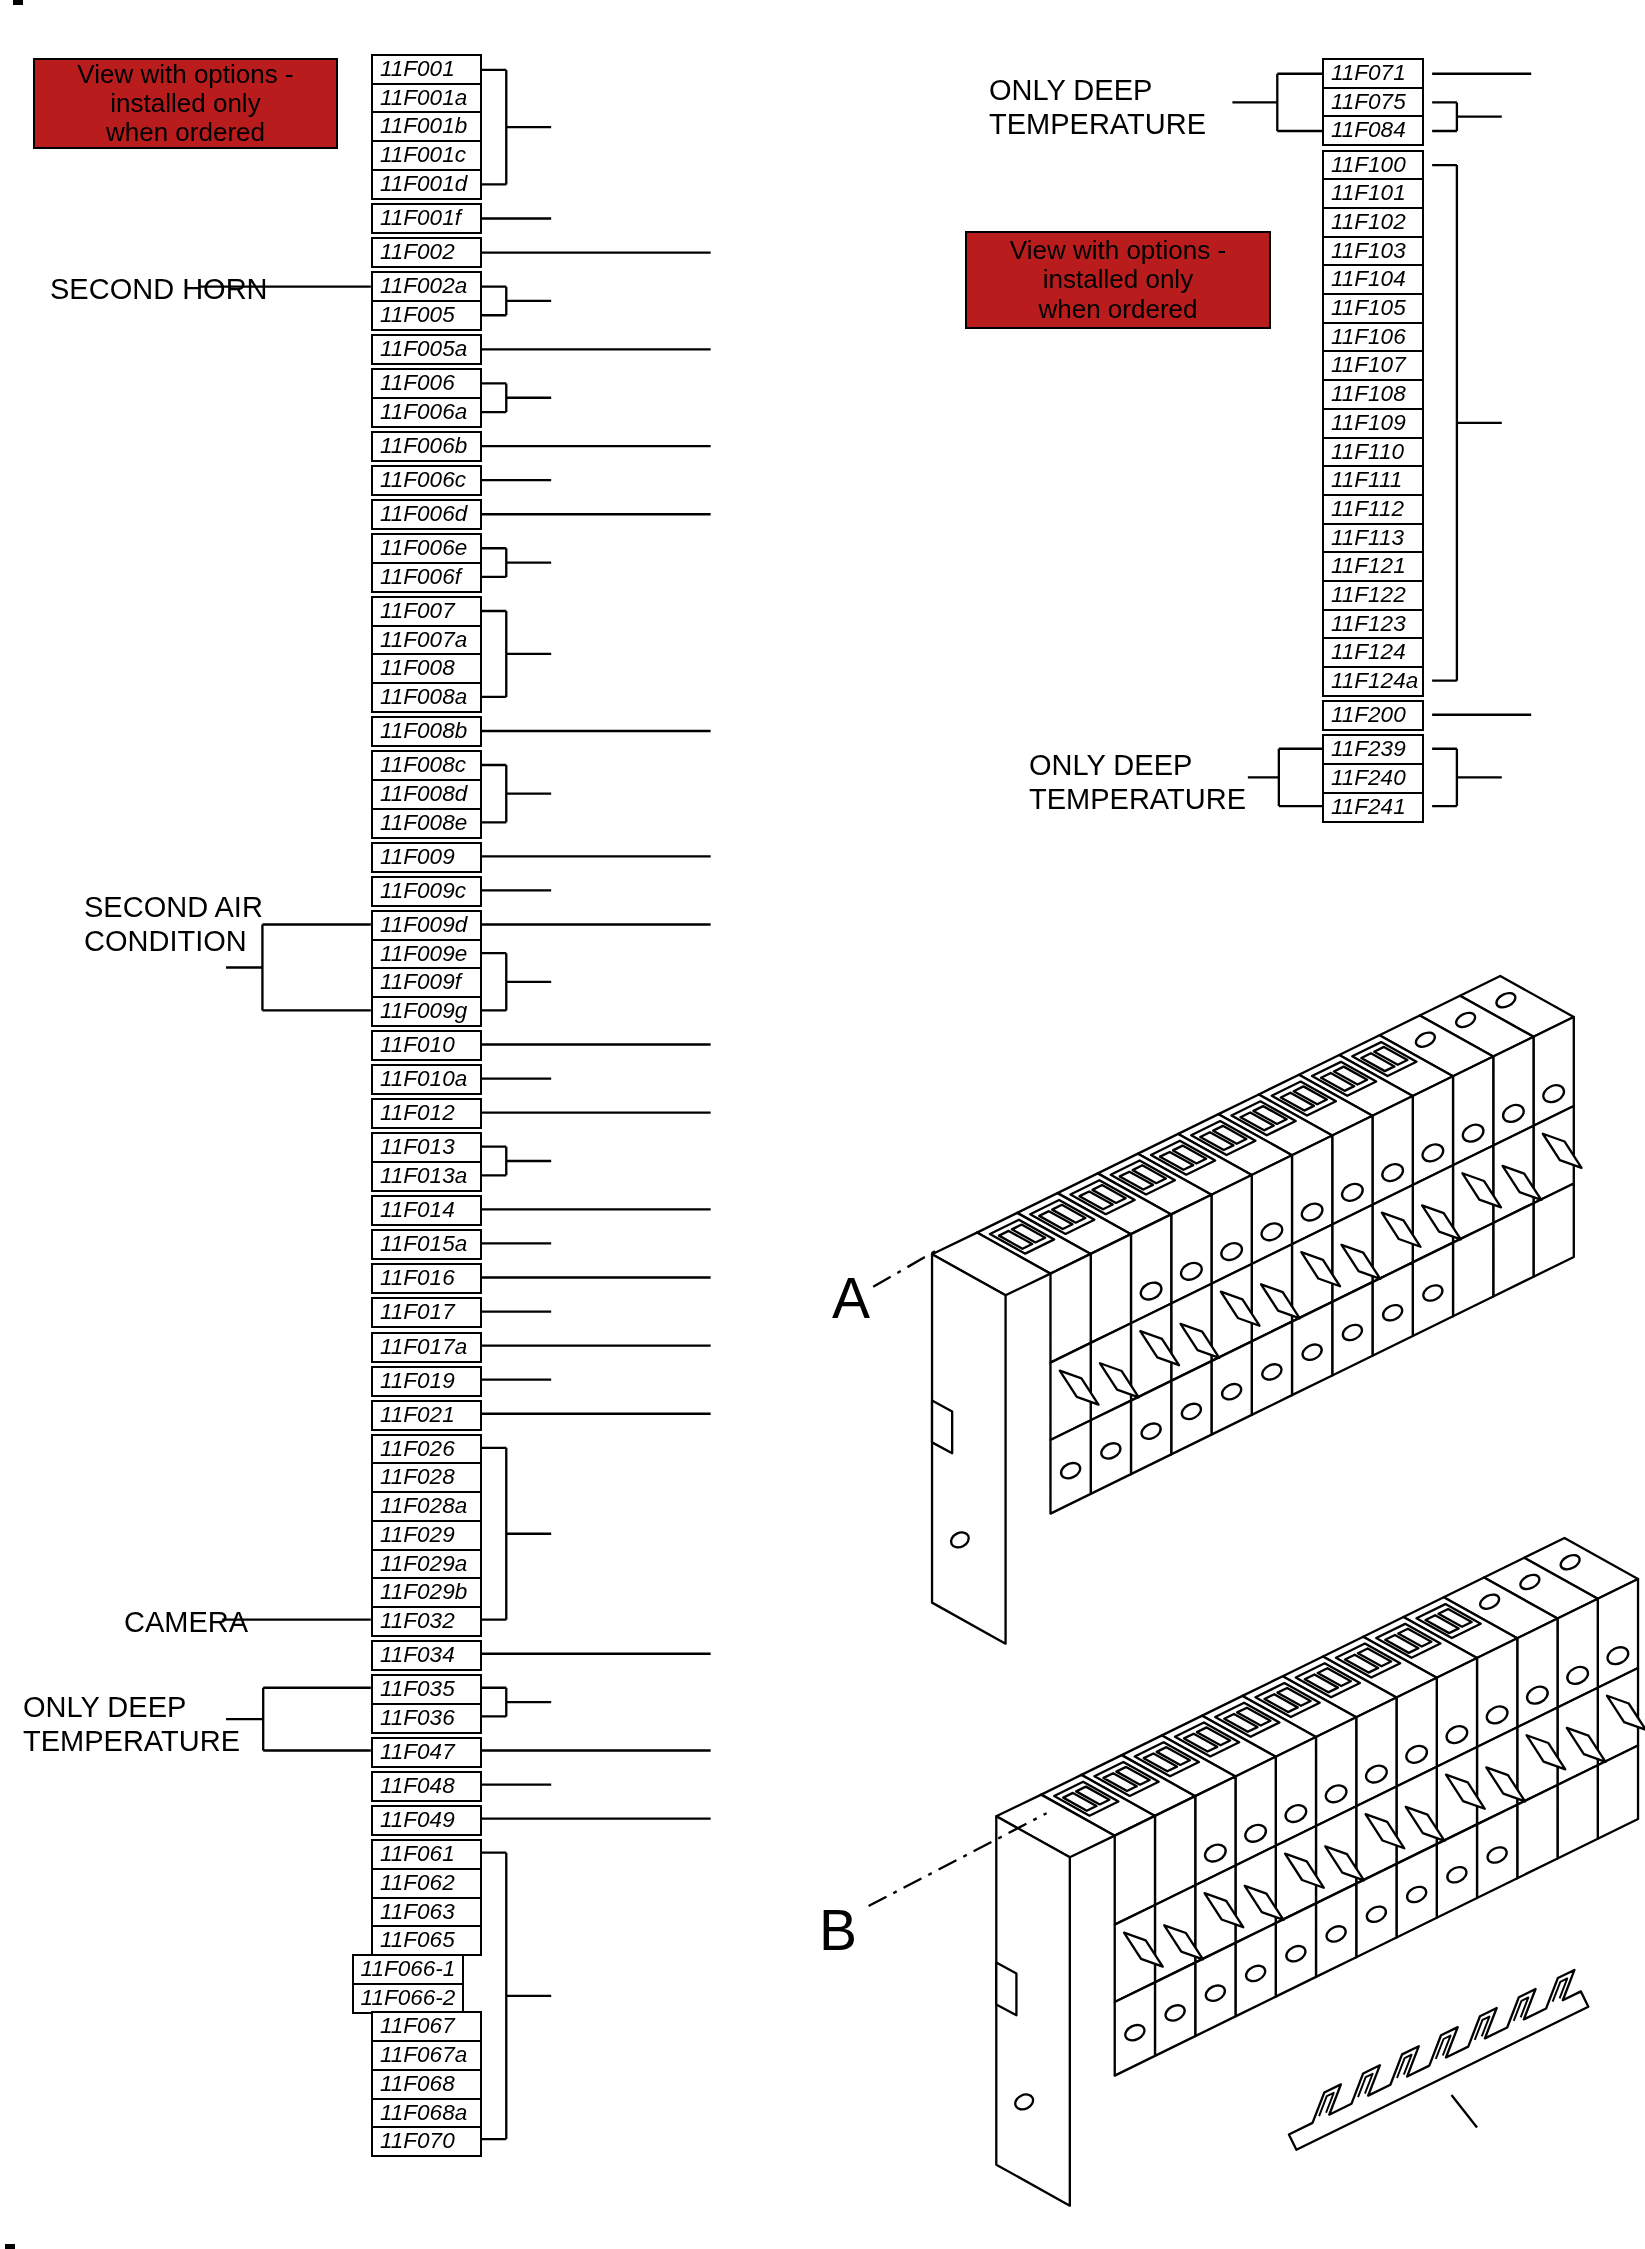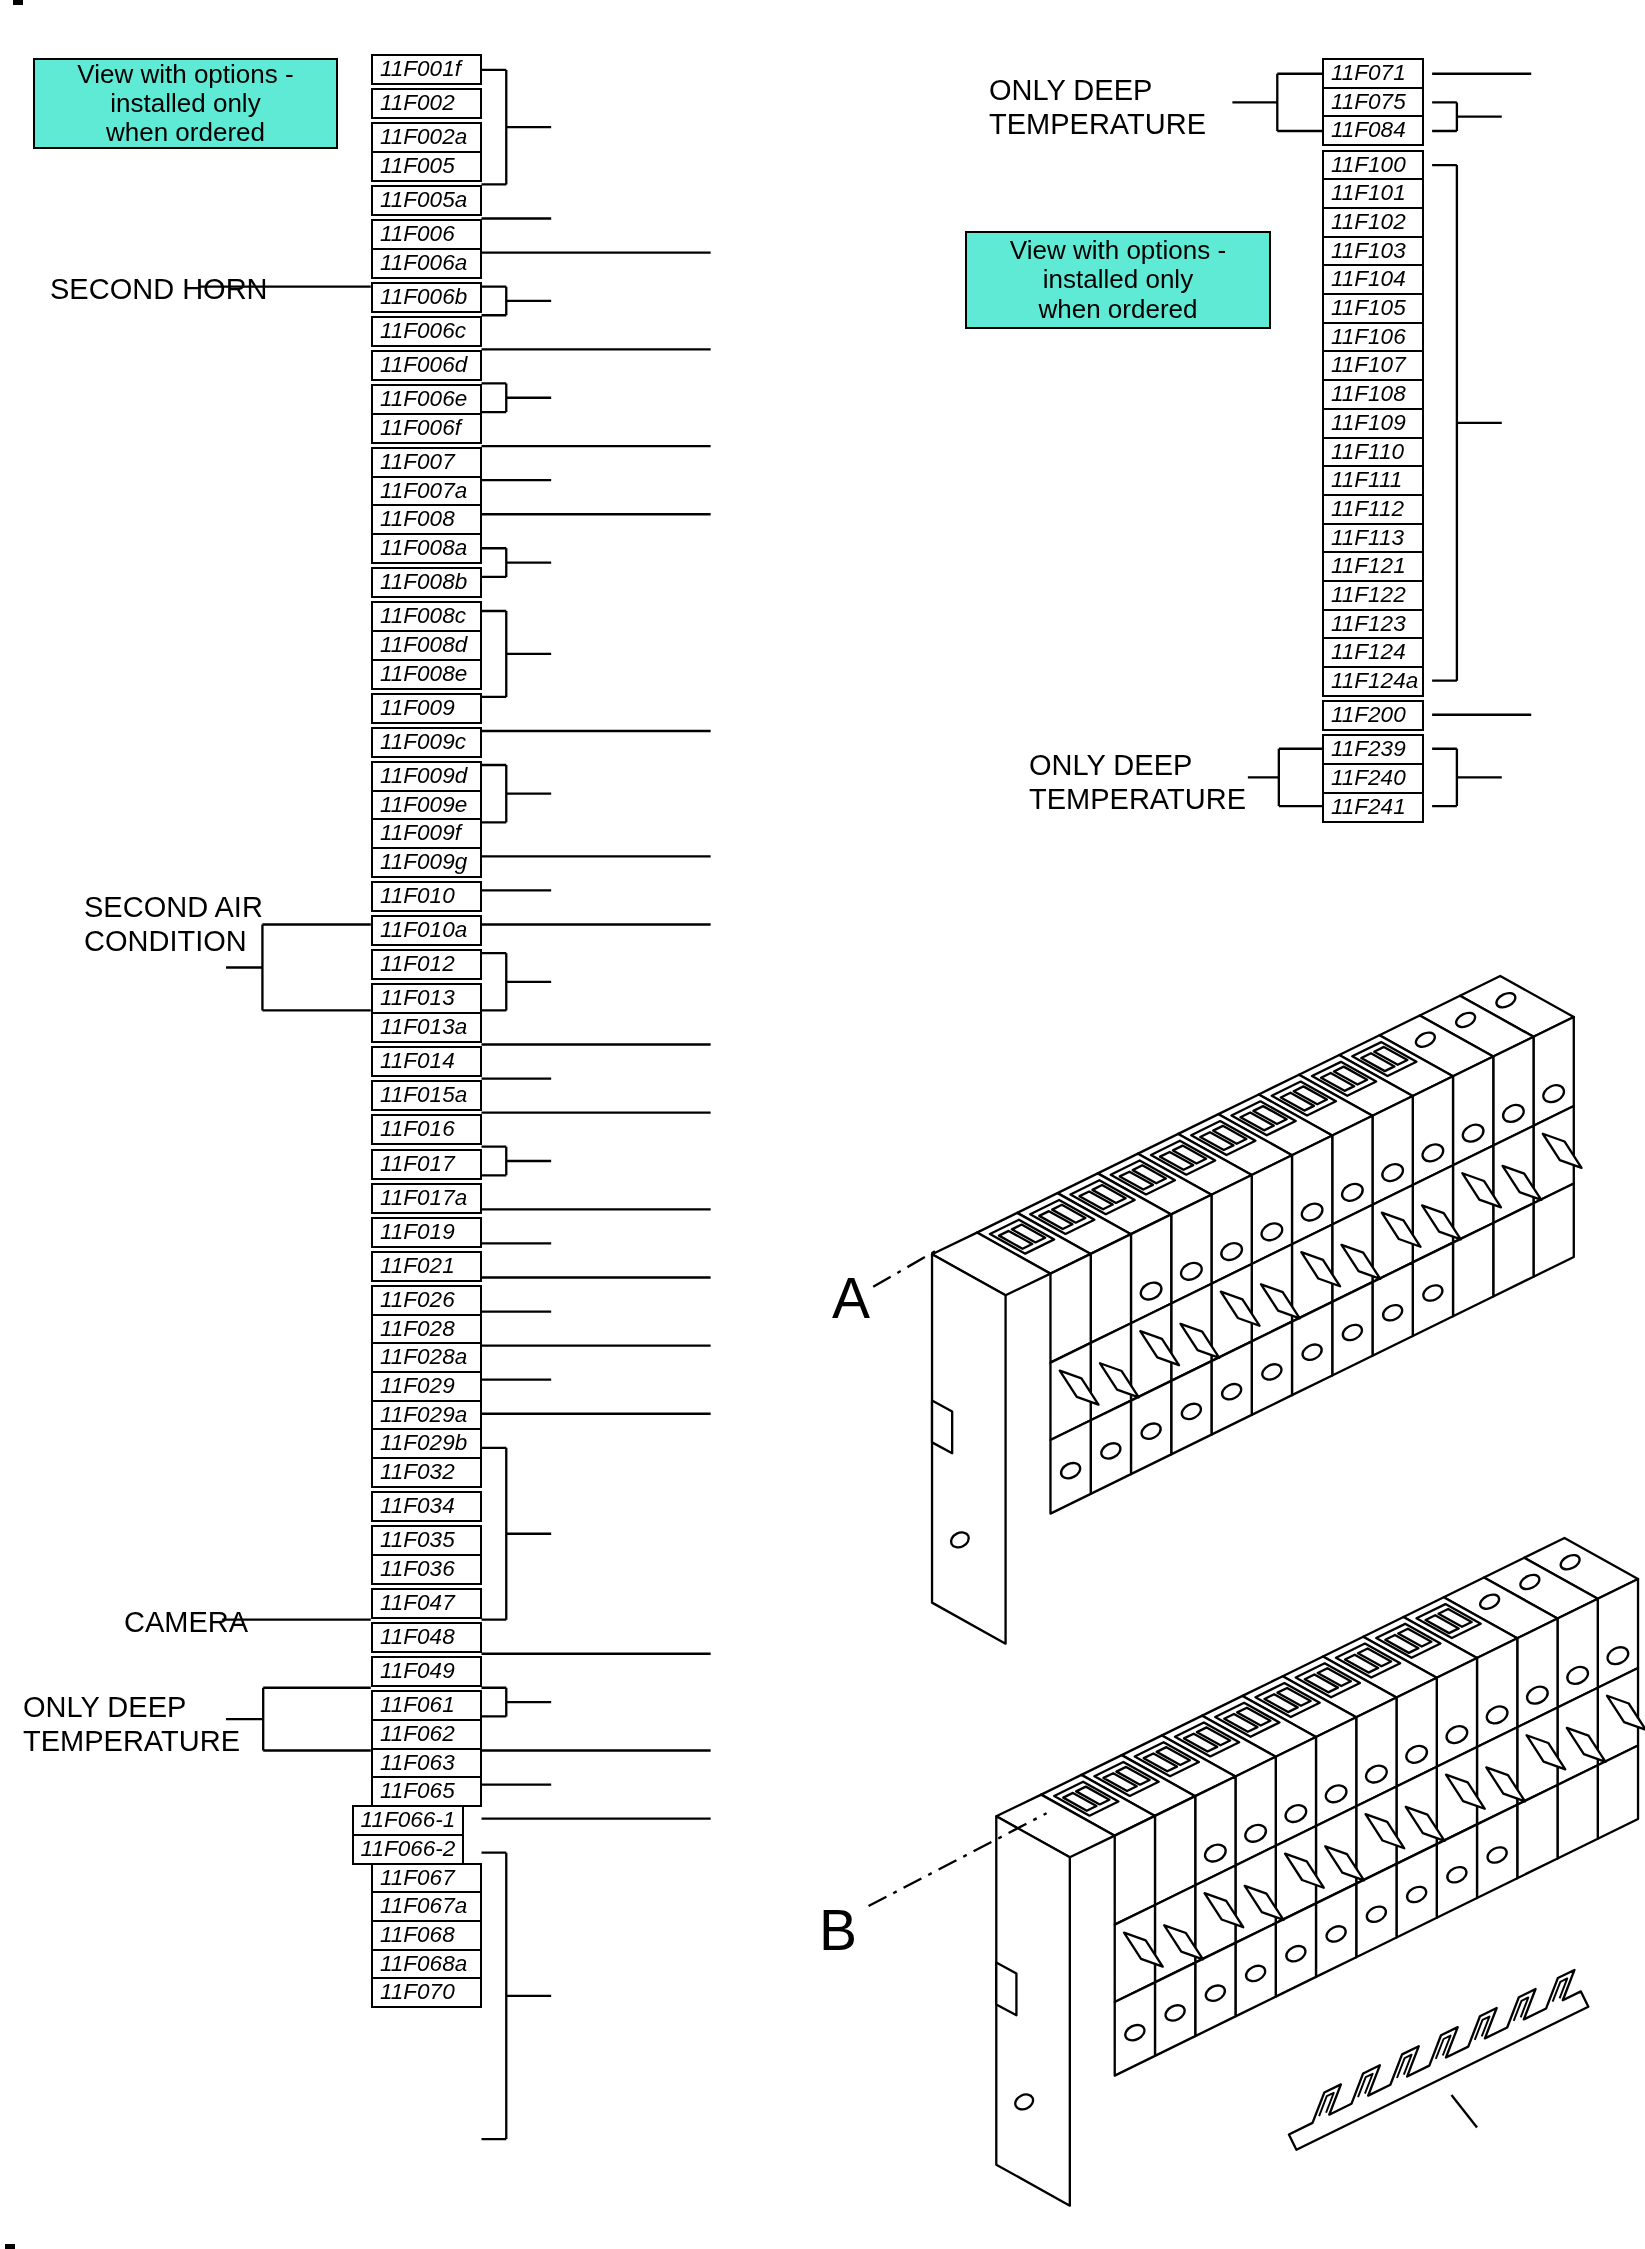--- a/index.html
+++ b/index.html
@@ -1,20 +1,20 @@
 <!DOCTYPE html>
 <html style="font-size:12.4px"><head>
 <meta charset="utf-8">
 <style>
   html,body{margin:0;padding:0;background:#fff;}
   #canvas{position:relative;width:1645px;height:2250px;background:#fff;
           font-family:"Liberation Sans", sans-serif;color:#000;overflow:hidden;}
   #overlay{position:absolute;left:0;top:0;z-index:1;pointer-events:none;}
   .corner-mark{position:absolute;background:#000;z-index:3;}
-  .note-box{position:absolute;border:2.3px solid #000;background:#5eead4;z-index:2;
+  .note-box{position:absolute;border:2.3px solid #000;background:#b91c1c;z-index:2;
             display:flex;align-items:center;justify-content:center;text-align:center;
             font-size:26px;line-height:1.12;white-space:pre-line;}
   .col{position:absolute;z-index:2;}
   .group{position:relative;margin-bottom:3.1px;}
   .cell{box-sizing:border-box;height:31px;margin-top:-2.3px;border:2.3px solid #000;background:#fff;
         font-style:italic;font-size:22.5px;line-height:26px;padding-left:7px;white-space:nowrap;}
   .cell:first-child{margin-top:0;}
   .cell.wide{width:112px;margin-left:-19.4px;}
   .side-label{position:absolute;z-index:2;font-size:29px;line-height:1.18;white-space:pre-line;}
   .view-letter{position:absolute;z-index:2;font-size:57px;line-height:1;}
@@ -298,20 +298,27 @@
   <div class="note-box" style="left:33px;top:58px;width:301px;height:87px;">View with options -
 installed only
 when ordered</div>
 
   <div class="note-box" style="left:965px;top:231px;width:302px;height:94px;">View with options -
 installed only
 when ordered</div>
 
   <div id="left-col" class="col" style="left:371px;top:54px;width:111px;">
       <div class="group">
+        <div class="cell">11F001</div>
+        <div class="cell">11F001a</div>
+        <div class="cell">11F001b</div>
+        <div class="cell">11F001c</div>
+        <div class="cell">11F001d</div>
+      </div>
+      <div class="group">
         <div class="cell">11F001f</div>
       </div>
       <div class="group">
         <div class="cell">11F002</div>
       </div>
       <div class="group">
         <div class="cell">11F002a</div>
         <div class="cell">11F005</div>
       </div>
       <div class="group">

